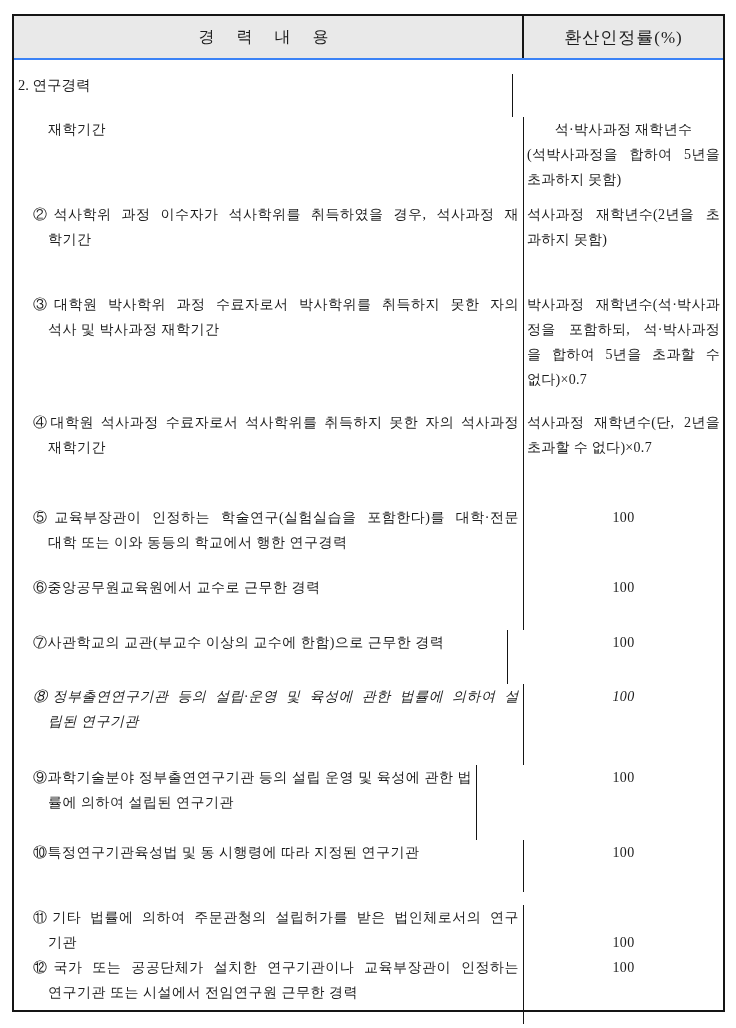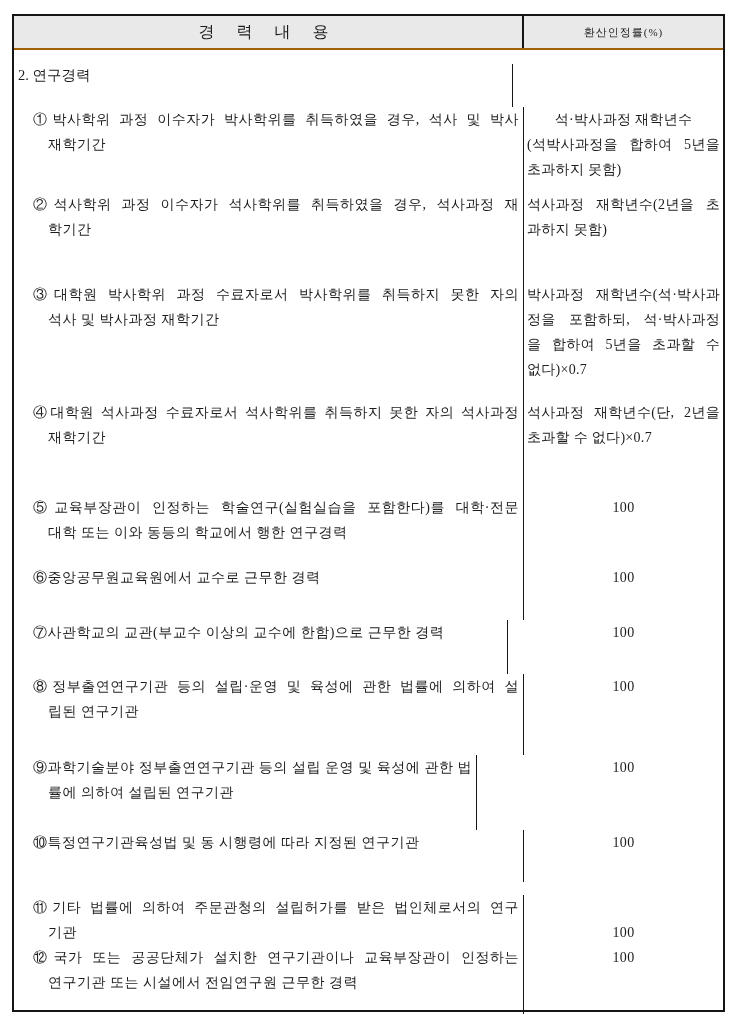--- a/index.html
+++ b/index.html
@@ -12,35 +12,35 @@
   .doc-table {
     position: absolute;
     left: 12px; top: 14px;
     width: 713px; height: 998px;
     border: 2px solid #151515;
     background: #ffffff;
   }
   
   .hdr-row {
     display: flex;
-    height: 34px;
+    height: 44px;
     background: #e9e9e9;
-    border-bottom: 2px solid #a16207;
+    border-bottom: 2px solid #3b82f6;
   }
   .hdr-career {
     flex: 1;
     border-right: 2px solid #151515;
     display: flex; align-items: center; justify-content: center;
     font-size: 16px;
     letter-spacing: 9px;
   }
   .hdr-rate {
     width: 199px;
     display: flex; align-items: center; justify-content: center;
-    font-size: 11px;
+    font-size: 17px;
     letter-spacing: 1px;
   }
   
   .body-rows {
     padding-top: 14px;
     height: 962px;
   }
   .row { display: flex; }
   .career-cell {
     flex: 1;
@@ -69,21 +69,21 @@
   .center  { text-align: center; }
   
   .body-rows > div:nth-child(1)  { height: 43px; gap: 11px;  }
   .body-rows > div:nth-child(2)  { height: 85px;  }
   .body-rows > div:nth-child(3)  { height: 90px;  }
   .body-rows > div:nth-child(4)  { height: 118px; }
   .body-rows > div:nth-child(5)  { height: 95px;  }
   .body-rows > div:nth-child(6)  { height: 70px;  }
   .body-rows > div:nth-child(7)  { height: 55px;  }
   .body-rows > div:nth-child(8)  { height: 54px; gap: 16px;  }
-  .body-rows > div:nth-child(9)  { height: 81px;  }
+  .body-rows > div:nth-child(9)  { height: 81px; font-style: italic;  }
   .body-rows > div:nth-child(10) { height: 75px; gap: 47px;  }
   .body-rows > div:nth-child(11) { height: 52px;  }
   .body-rows > div:nth-child(12) { height: 63px; align-items: flex-end;  }
   .body-rows > div:nth-child(13) { height: 69px;  }
 </style>
 </head>
 <body>
 
 <div class="doc-table">
 
@@ -93,21 +93,20 @@
   </div>
 
   <div class="body-rows">
     <div class="row">
       <div class="section-cell">2. 연구경력</div>
       <div class="rate-cell"></div>
     </div>
 
   <div class="row">
         <div class="career-cell">
-          <div class="c-line stretch">①박사학위 과정 이수자가 박사학위를 취득하였을 경우, 석사 및 박사</div>
           <div class="c-line cont">재학기간</div>
         </div>
         <div class="rate-cell">
           <div class="r-line center">석·박사과정 재학년수</div>
           <div class="r-line stretch">(석박사과정을 합하여 5년을</div>
           <div class="r-line">초과하지 못함)</div>
         </div>
       </div>
       <div class="row">
         <div class="career-cell">

